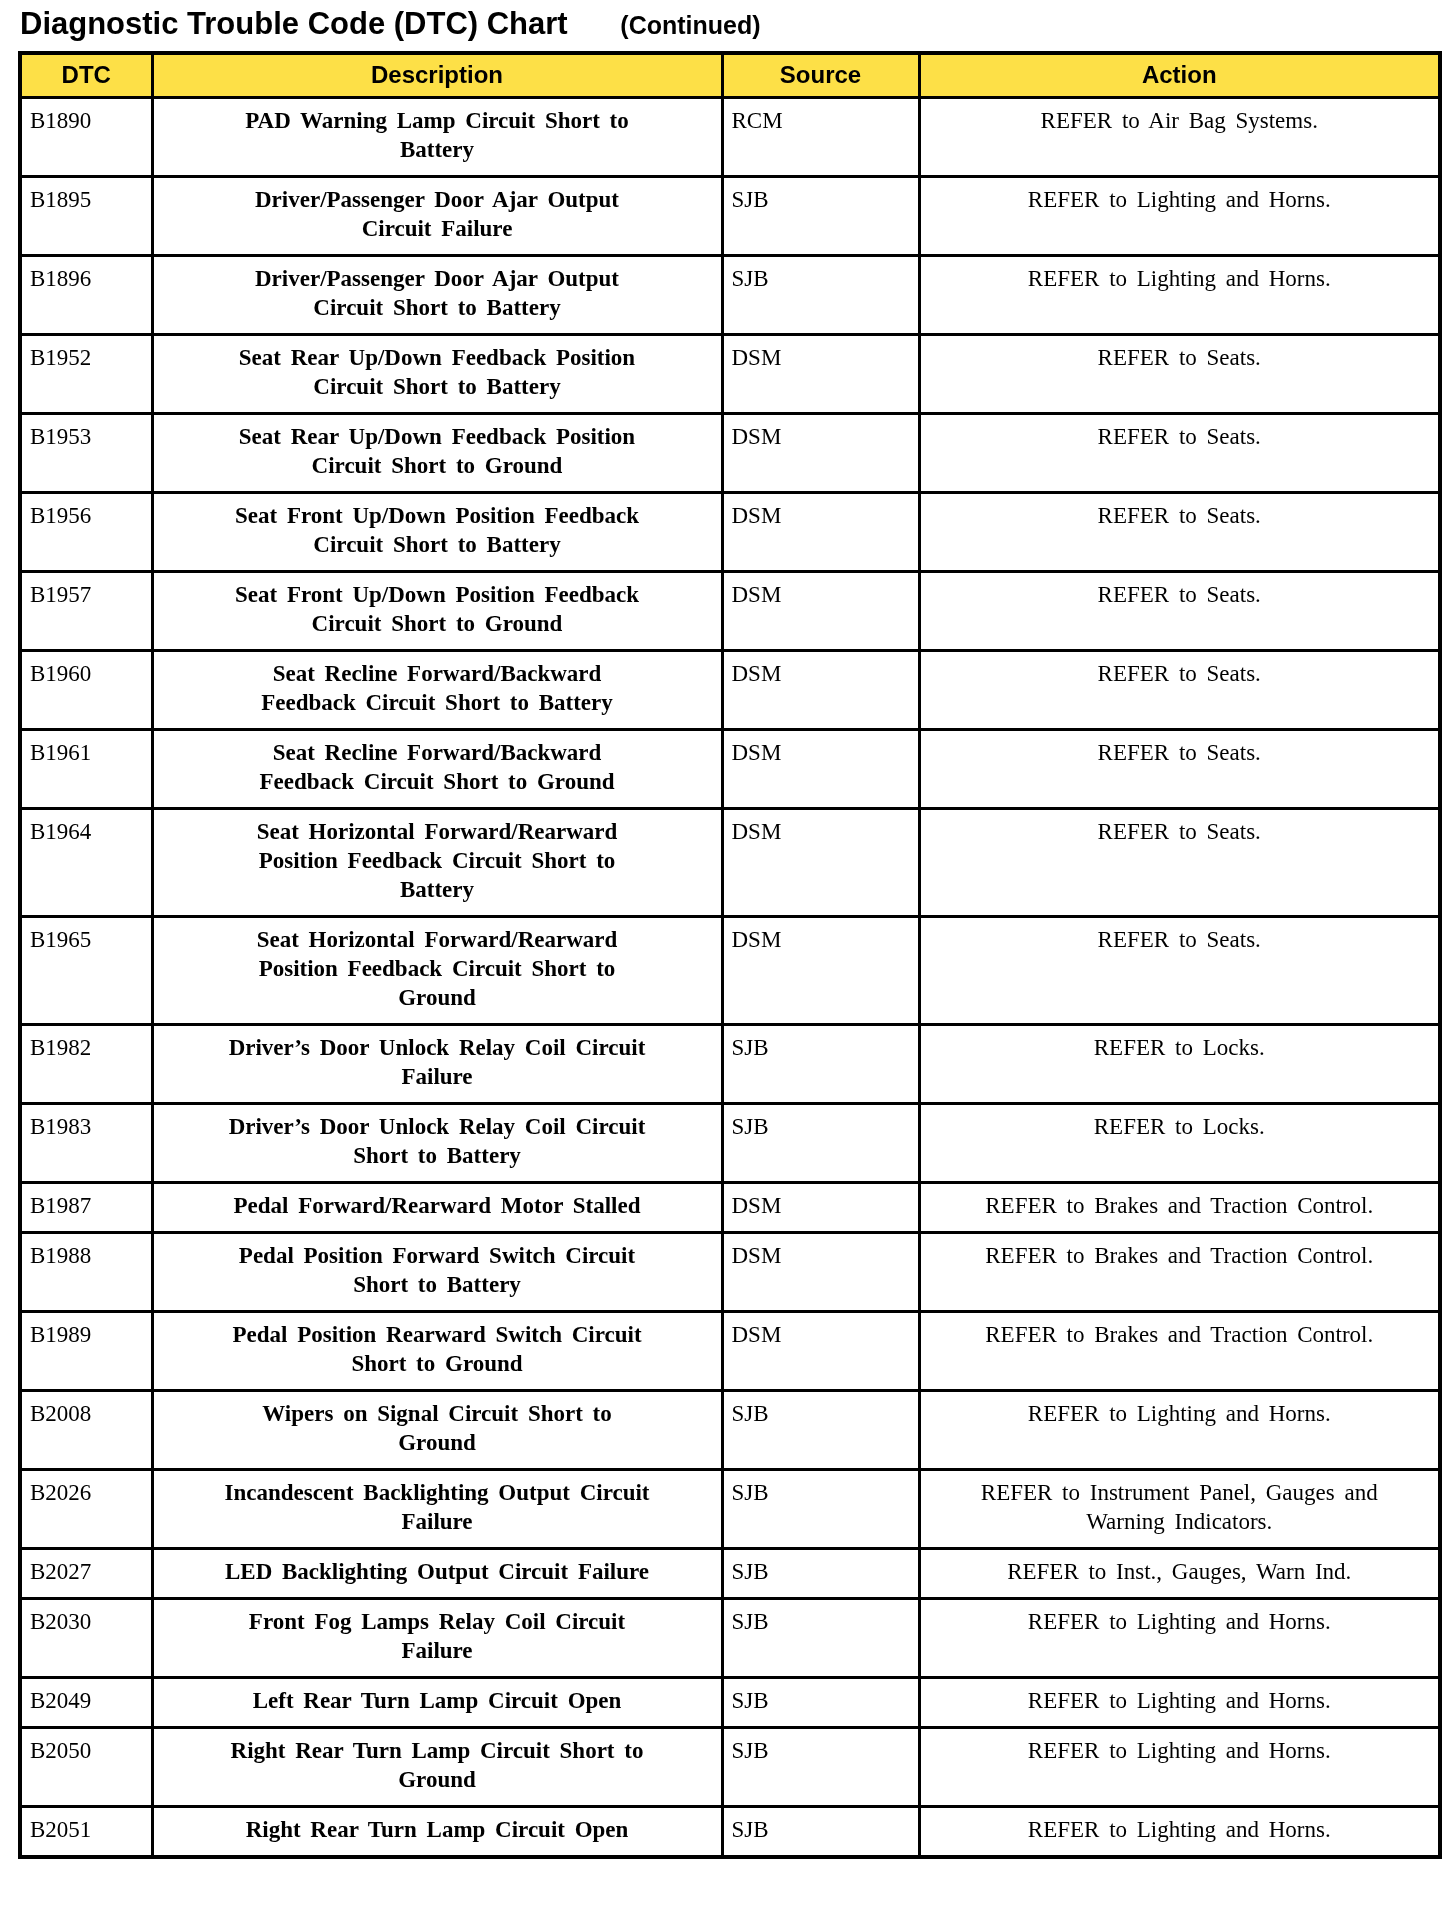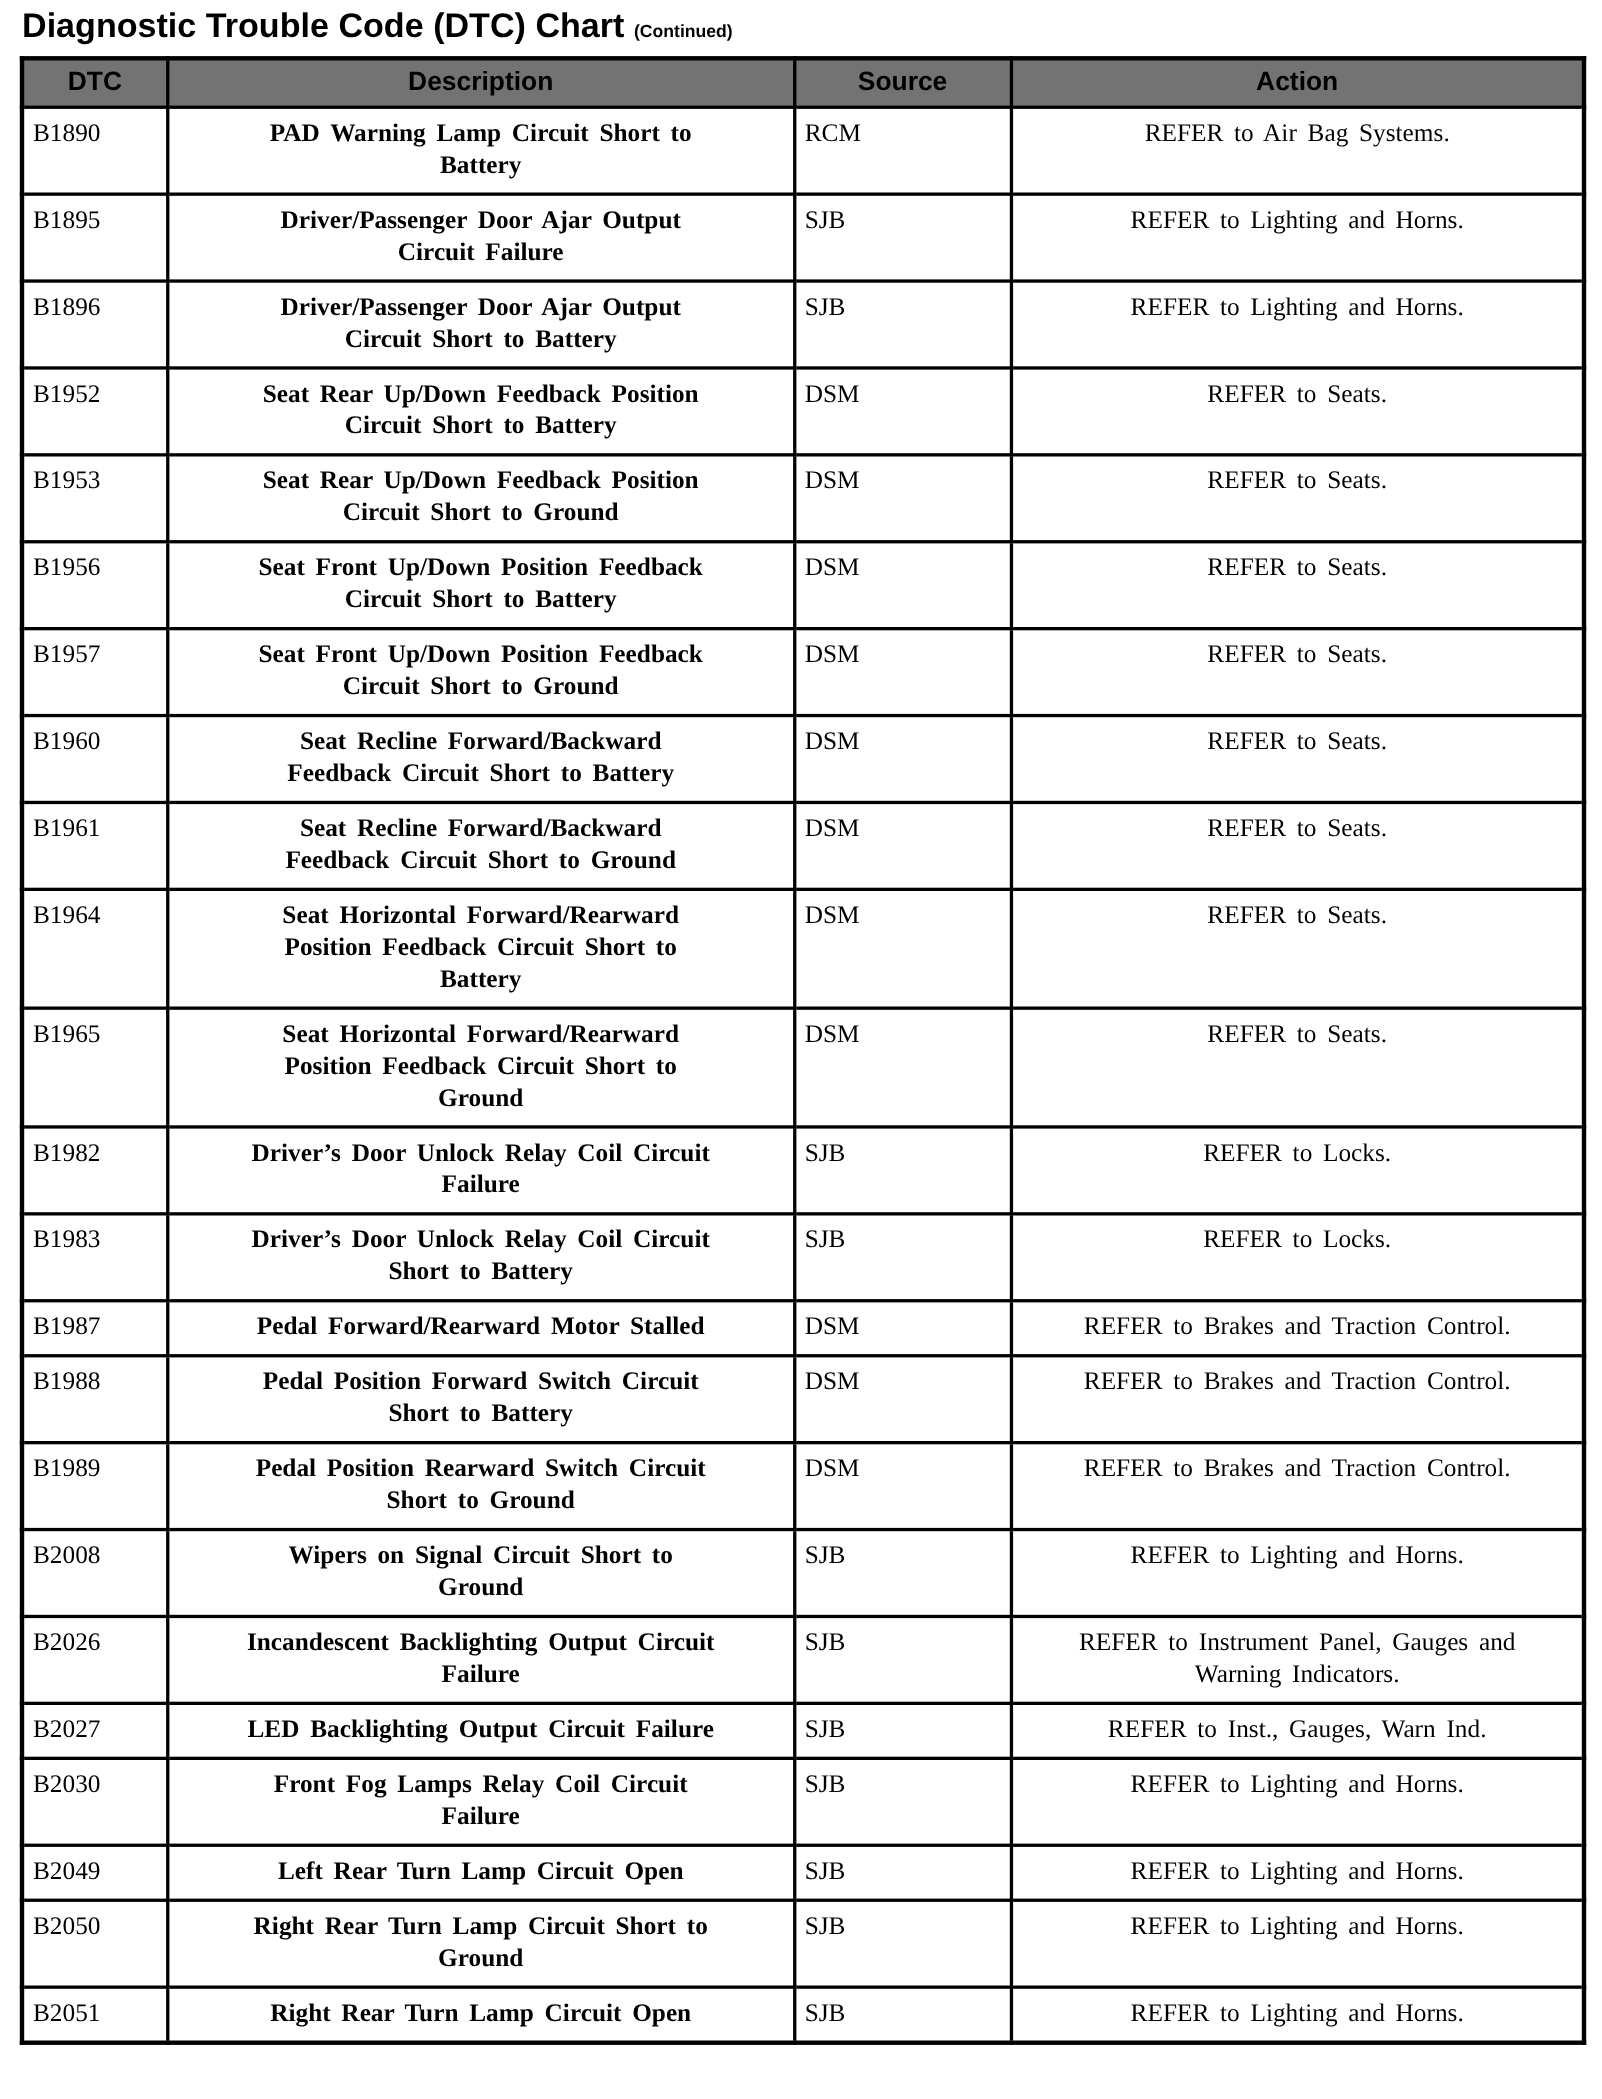--- a/index.html
+++ b/index.html
@@ -17,38 +17,39 @@
     padding: 4px 18px 0 18px;
   }
   .doc-title {
     font-family: "Liberation Sans", sans-serif;
     font-weight: bold;
     font-size: 31px;
     margin: 2px 0 9px 2px;
     white-space: nowrap;
   }
   .doc-title .continued {
-    font-size: 16px;
-    font-weight: bold;
+    font-size: 25px;
+    font-weight: bold;
+    margin-left: 44px;
   }
   table.dtc-table {
     border-collapse: collapse;
     table-layout: fixed;
     width: 1420px;
     border: 4px solid #000000;
   }
   table.dtc-table th {
     font-family: "Liberation Sans", sans-serif;
     font-weight: bold;
     font-size: 24px;
     text-align: center;
     vertical-align: middle;
     border: 3px solid #000000;
     padding: 6px 4px 7px 4px;
-    background: #737373;
+    background: #fde047;
   }
   table.dtc-table td {
     font-family: "Liberation Serif", serif;
     font-size: 23px;
     line-height: 29px;
     vertical-align: top;
     border: 3px solid #000000;
     padding: 7px 8px 11px 8px;
     white-space: pre-line;
     word-spacing: 4px;

